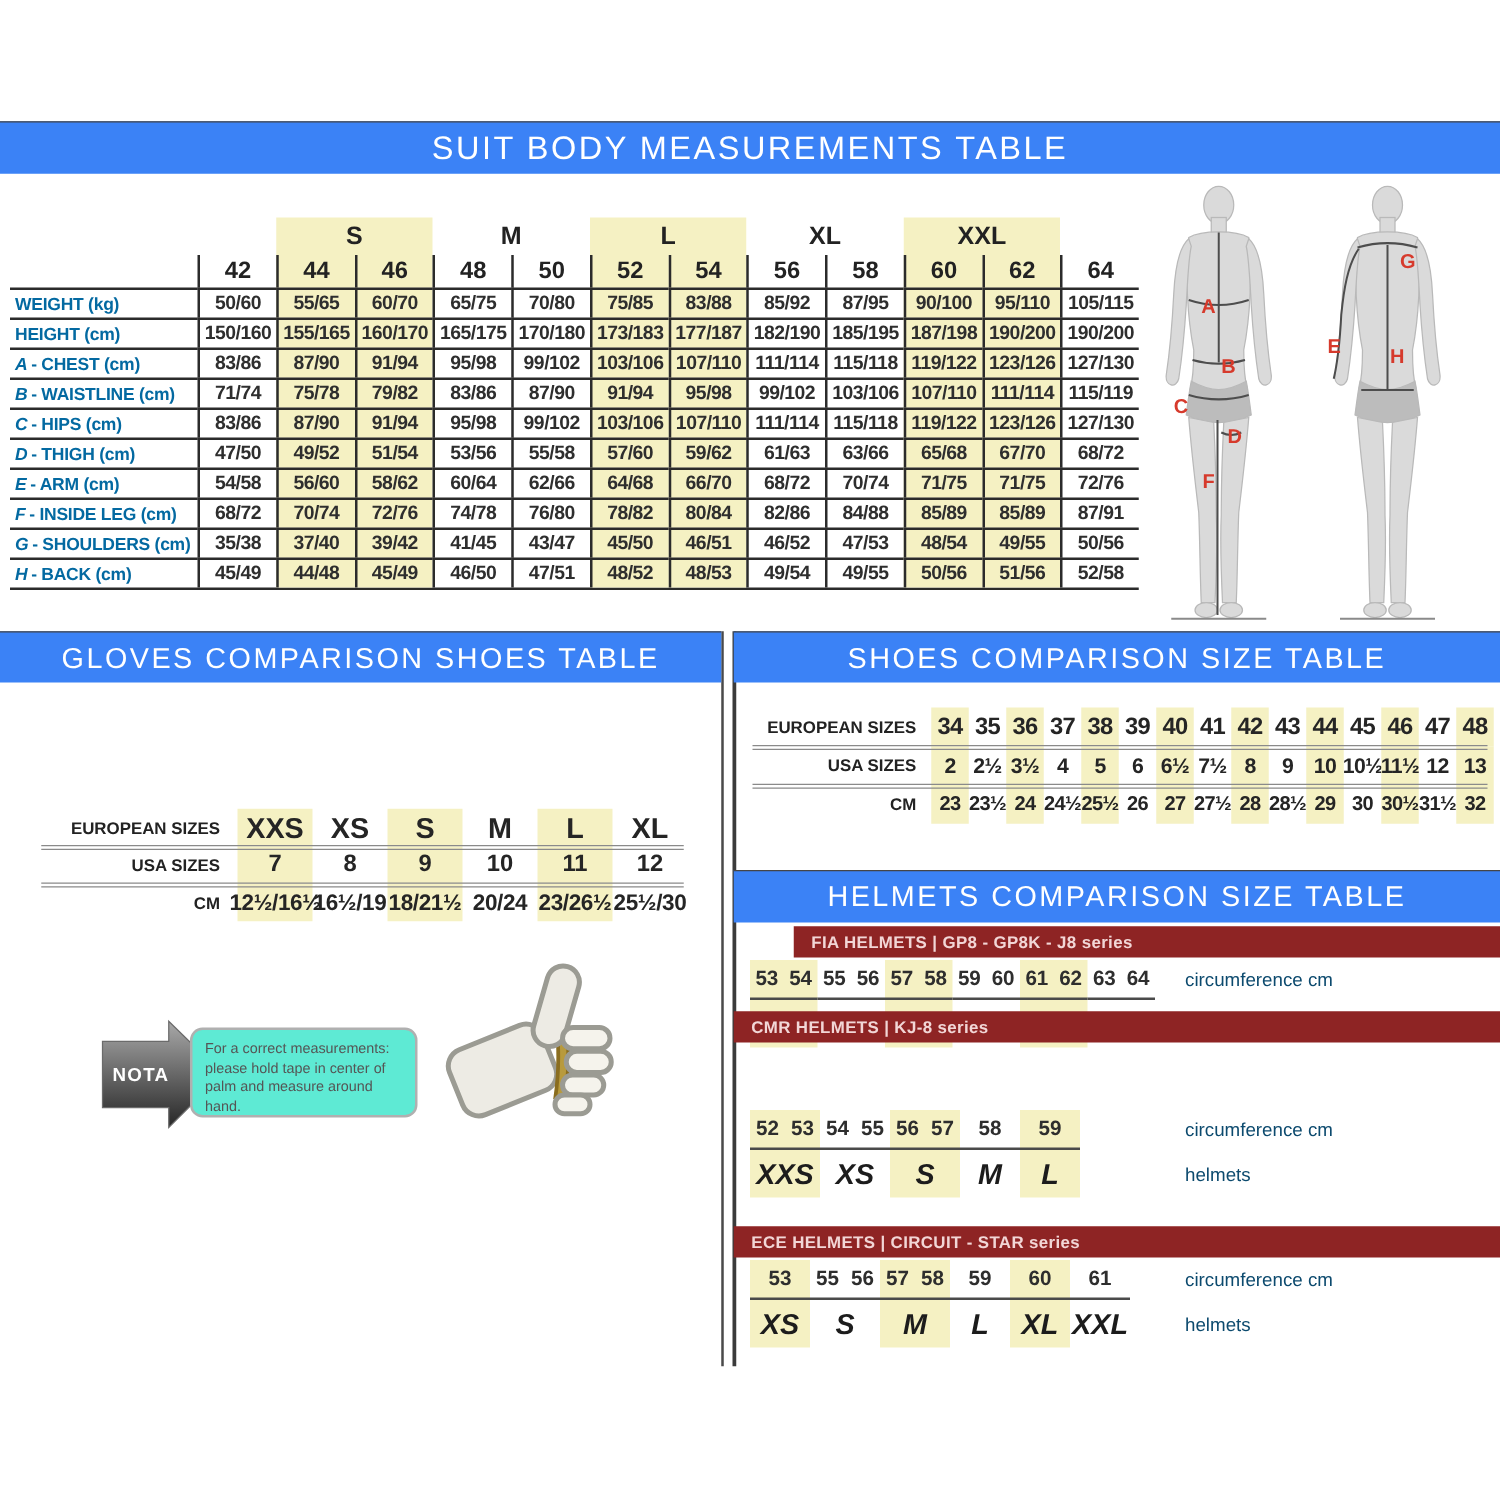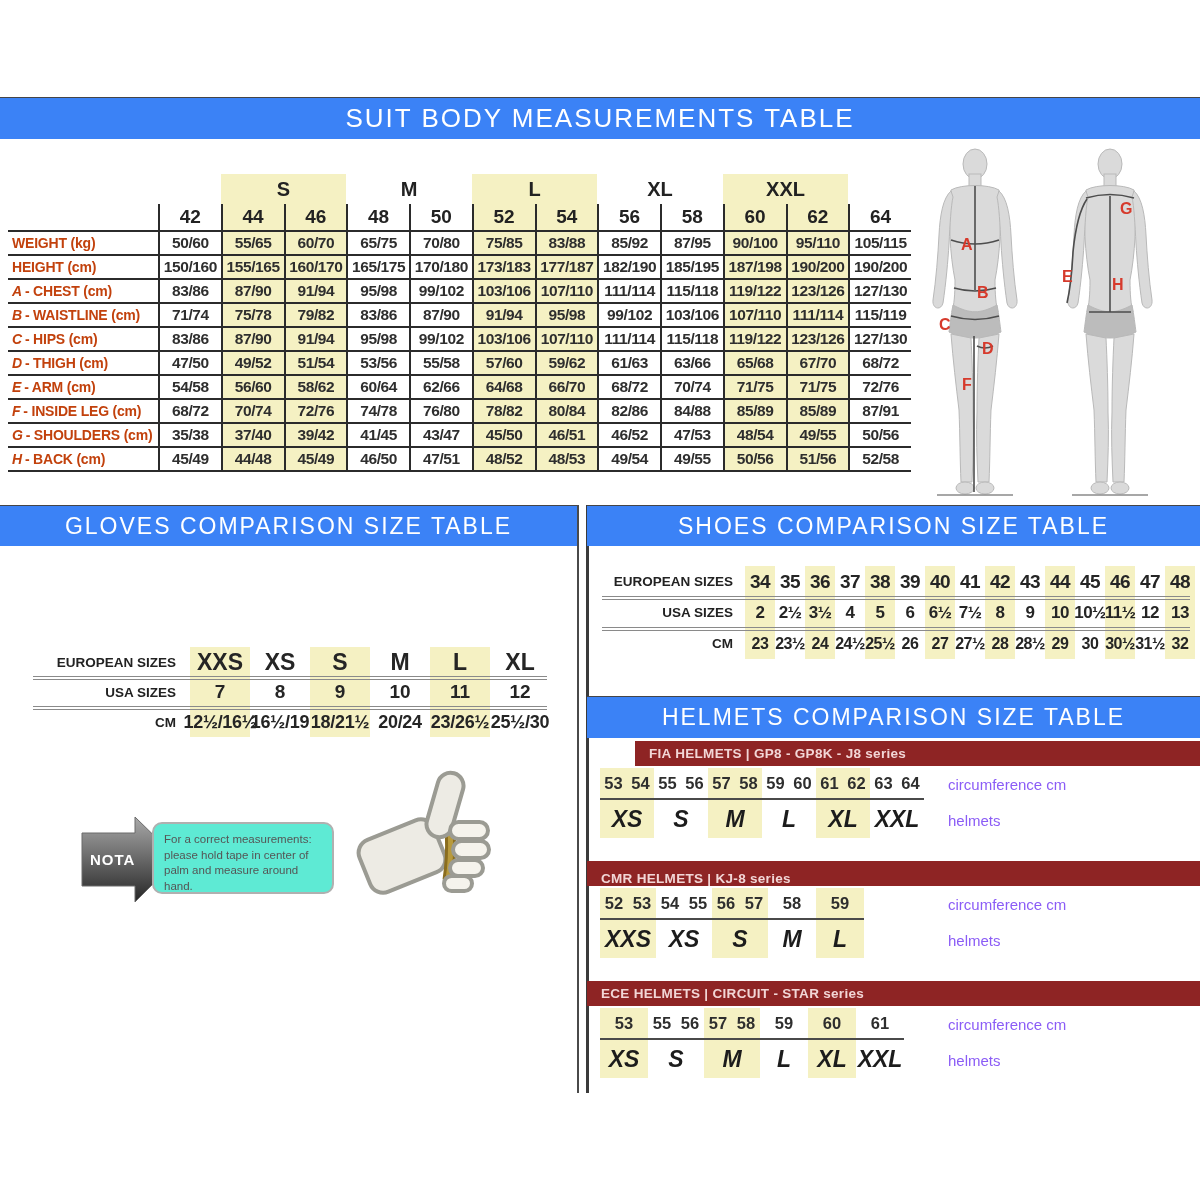--- a/index.html
+++ b/index.html
@@ -17,21 +17,21 @@
   .vdiv-b { position: absolute; left: 586px; top: 505px; width: 3px; height: 588px; background: #3b3b3b; }
 
   .hl { background: #f5f1c3; }
 
   
   #suitTable { position: absolute; left: 8px; top: 174px; width: 903px; display: grid; grid-template-columns: 150px repeat(12, 1fr); border-bottom: 2px solid #2b2b2b; }
   .s-blank { height: 30px; }
   .s-group { height: 30px; display: flex; align-items: center; justify-content: center; font-weight: bold; font-size: 20px; color: #222; }
   .s-size  { height: 26px; display: flex; align-items: center; justify-content: center; font-weight: bold; font-size: 19px; color: #222; border-left: 2px solid #2b2b2b; }
   .s-hblank{ height: 26px; }
-  .s-lab   { height: 24px; display: flex; align-items: center; padding-left: 4px; font-weight: bold; font-size: 14px; letter-spacing: -0.2px; color: #c2410c; border-top: 2px solid #2b2b2b; white-space: nowrap; }
+  .s-lab   { height: 24px; display: flex; align-items: center; padding-left: 4px; font-weight: bold; font-size: 14px; letter-spacing: -0.2px; color: #0369a1; border-top: 2px solid #2b2b2b; white-space: nowrap; }
   .s-lab i { margin-right: 3px; }
   .s-val   { height: 24px; display: flex; align-items: center; justify-content: center; font-weight: bold; font-size: 15.5px; letter-spacing: -0.4px; color: #2e2e2e; border-top: 2px solid #2b2b2b; border-left: 2px solid #2b2b2b; }
 
   
   #glovesTable { position: absolute; left: 28px; top: 647px; width: 522px; display: grid; grid-template-columns: 162px repeat(6, 60px); }
   .g-lab { height: 30px; display: flex; align-items: center; justify-content: flex-end; padding-right: 14px; font-weight: bold; font-size: 13.5px; color: #222; }
   .g-val { height: 30px; display: flex; align-items: center; justify-content: center; font-weight: bold; color: #252525; }
   .g-eu  { font-size: 23px; }
   .g-usa { font-size: 19px; }
   .g-cm  { font-size: 18px; letter-spacing: -0.3px; }
@@ -48,21 +48,21 @@
 
   
   .band { position: absolute; left: 587px; width: 613px; height: 25px; background: #8e2424; color: #f2d6d6; display: flex; align-items: center; padding-left: 14px; font-weight: bold; font-size: 13.5px; letter-spacing: 0.3px; }
   .h-table { position: absolute; left: 600px; display: flex; }
   .h-group { display: flex; flex-direction: column; }
   .h-nums  { display: flex; border-bottom: 2px solid #4a4a4a; height: 32px; }
   .h-num   { width: 28px; display: flex; align-items: center; justify-content: center; font-weight: bold; font-size: 16.5px; color: #2e2e2e; }
   .h-num.single { width: 48px; }
   #helmetTable0 .h-num { width: 27px; }
   .h-size  { height: 38px; display: flex; align-items: center; justify-content: center; font-weight: bold; font-style: italic; font-size: 23px; color: #1c1c1c; }
-  .h-label { position: absolute; left: 948px; font-size: 15px; color: #8b5cf6; }
+  .h-label { position: absolute; left: 948px; font-size: 15px; color: #0c4a6e; }
 
   
   .note-box { position: absolute; left: 152px; top: 822px; width: 182px; height: 72px; background: #5eead4; border: 2px solid #b0b0b0; border-radius: 10px; padding: 8px 10px; }
   .note-box p { font-size: 11.5px; line-height: 1.35; color: #555; }
   .abs-svg { position: absolute; }
 </style>
 </head>
 <body>
 
 <div class="canvas">
@@ -281,21 +281,21 @@
       <text x="205" y="74">G</text>
       <text x="147" y="142">E</text>
       <text x="197" y="150">H</text>
     </g>
   </svg>
 
   <div class="vdiv-a"></div>
   <div class="vdiv-b"></div>
 
   <div class="bar gloves-bar">
-    <span>GLOVES COMPARISON SIZE TABLE</span>
+    <span>GLOVES COMPARISON SHOES TABLE</span>
   </div>
   <div id="glovesTable">
       <div class="g-lab">EUROPEAN SIZES</div>
       <div class="g-val g-eu hl">XXS</div>
       <div class="g-val g-eu">XS</div>
       <div class="g-val g-eu hl">S</div>
       <div class="g-val g-eu">M</div>
       <div class="g-val g-eu hl">L</div>
       <div class="g-val g-eu">XL</div>
       <div class="g-lab">USA SIZES</div>
@@ -444,21 +444,21 @@
         <div class="h-nums">
           <div class="h-num">63</div>
           <div class="h-num">64</div>
         </div>
         <div class="h-size">XXL</div>
       </div>
     </div>
   <span class="h-label" style="top:776px;">circumference cm</span>
   <span class="h-label" style="top:812px;">helmets</span>
 
-  <div class="band" style="top:861px;align-items:flex-end;">
+  <div class="band" style="top:809px;">
     <span>CMR HELMETS | KJ-8 series</span>
   </div>
   <div id="helmetTable1" class="h-table" style="top:888px;">
       <div class="h-group hl">
         <div class="h-nums">
           <div class="h-num">52</div>
           <div class="h-num">53</div>
         </div>
         <div class="h-size">XXS</div>
       </div>

